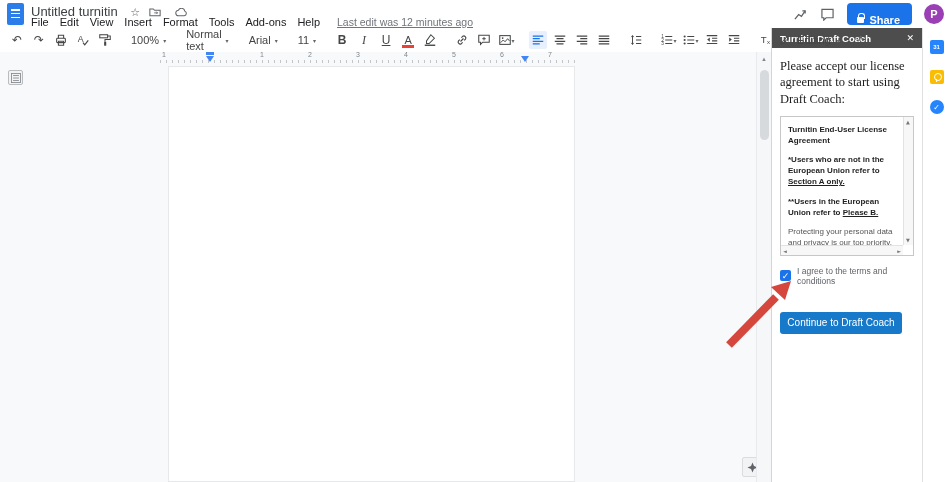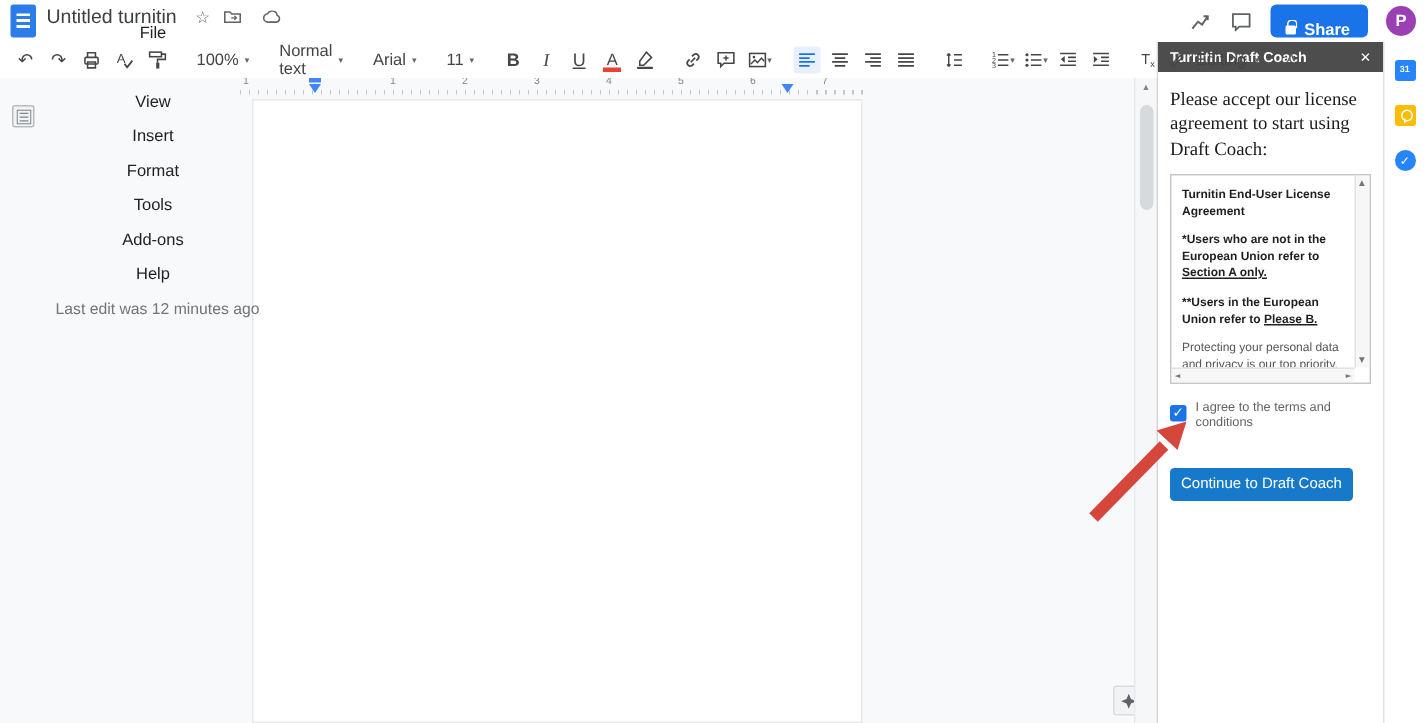--- a/index.html
+++ b/index.html
@@ -9,23 +9,23 @@
   
   .topbar { position:absolute; left:0; top:0; width:950px; height:28px; background:#fff; z-index:5; }
   .docs-icon { position:absolute; left:7px; top:3px; width:17px; height:22px; background:#2b7de9;
     border-radius:2px; }
   .docs-icon:before { content:""; position:absolute; left:4px; top:6px; width:9px; height:10px;
     background:linear-gradient(#fff 0 1.5px,transparent 1.5px 4px,#fff 4px 5.5px,transparent 5.5px 8px,#fff 8px 9.5px,transparent 9.5px); }
   .title-block { position:absolute; left:31px; top:2px; }
   .doc-title { font-size:13px; color:#3c4043; display:inline-block; }
   .title-icons { display:inline-block; font-size:11px; color:#5f6368; margin-left:8px; letter-spacing:6px; }
   .title-icons svg { vertical-align:-1px; margin-right:5px; }
-  .menubar { position:absolute; left:31px; top:16px; font-size:11px; color:#202124; display:flex; gap:11px; align-items:center;flex-direction:column;}
+  .menubar { position:absolute; left:31px; top:16px; font-size:11px; color:#202124; display:flex; gap:11px; align-items:center;}
   .menubar span { cursor:default; }
-  .lastedit { font-size:10.5px; color:#70757a; margin-left:6px; }
+  .lastedit { font-size:10.5px; color:#70757a; text-decoration:underline; margin-left:6px; }
   .top-right { position:absolute; right:6px; top:0; height:28px; display:flex; align-items:center; gap:12px; }
   .share-btn { background:#1a73e8; color:#fff; font-size:11px; font-weight:bold; border:none;
     border-radius:4px; height:22px; padding:12px 12px 0 10px; display:flex; align-items:center; gap:5px; }
   .lock { width:7px; height:6px; background:#fff; border-radius:1px; position:relative; display:inline-block; }
   .lock:before { content:""; position:absolute; left:1px; top:-4px; width:5px; height:5px;
     border:1.3px solid #fff; border-bottom:none; border-radius:3px 3px 0 0; }
   .avatar { width:20px; height:20px; border-radius:50%; background:#9b3fb5; color:#fff; font-size:11px;
     display:flex; align-items:center; justify-content:center; font-weight:bold; }
 
   

